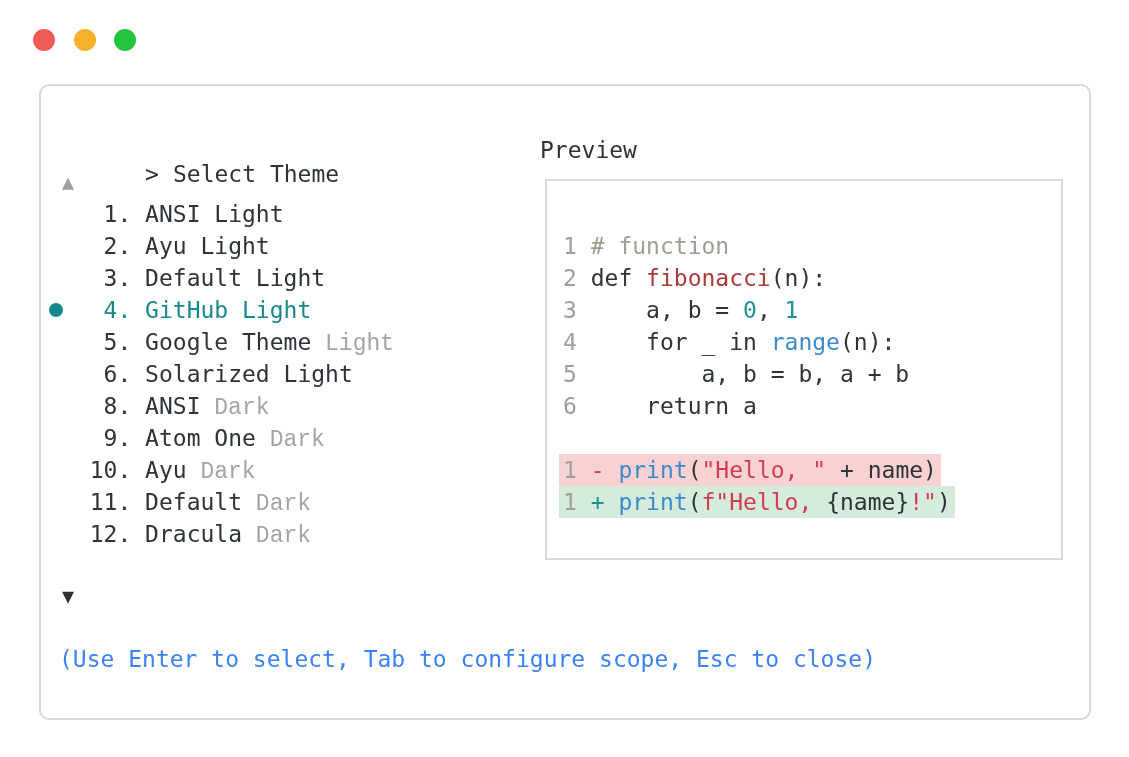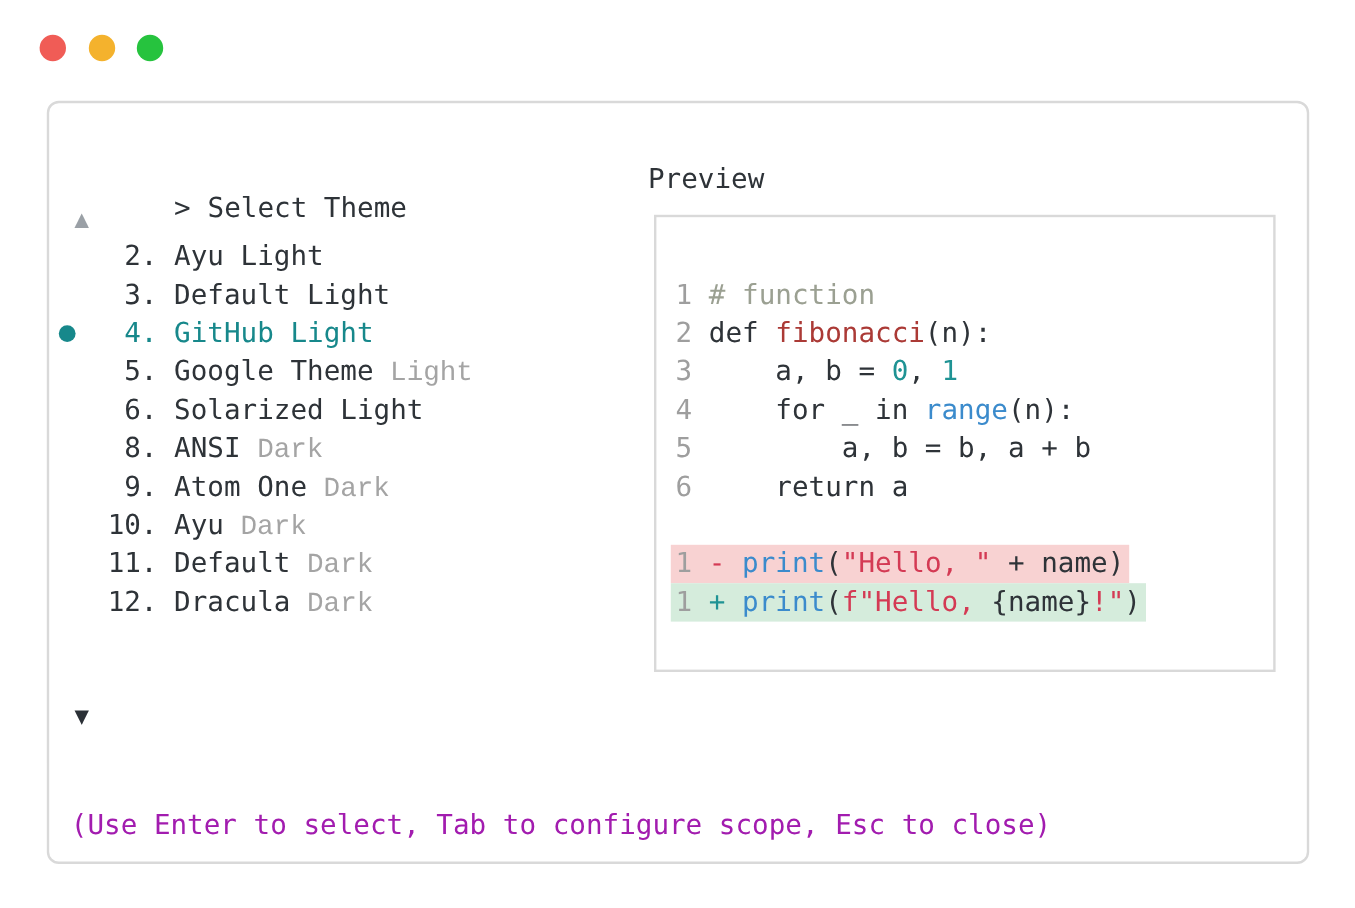--- a/index.html
+++ b/index.html
@@ -31,21 +31,21 @@
 
   .theme-list{ position:absolute; left:21px; top:112px; }
   .theme-row{ position:relative; height:32px; line-height:32px; white-space:pre; cursor:default; }
   .theme-row .bullet{
     position:absolute; left:-13px; top:9px; width:14px; height:14px;
     border-radius:50%; background:#17888b;
   }
   .t-suffix{ color:#a4a4a4;font-family:Liberation Mono, monospace; }
   .theme-row.selected .t-num, .theme-row.selected .t-name{ color:#17888b; }
 
-  .help{ position:absolute; left:18px; top:586px; height:32px; line-height:32px; color:#a21caf; white-space:pre; }
+  .help{ position:absolute; left:18px; top:557px; height:32px; line-height:32px; color:#3b82f6; white-space:pre; }
 
   
   .preview-box{
     position:absolute; left:504px; top:93px; width:518px; height:381px;
     border:2px solid #d9d9d9; background:#ffffff;
   }
   .preview-code{ padding:49px 0 0 16px; }
   .code-line{ height:32px; line-height:32px; white-space:pre; }
   .line-inner{ display:inline-block; height:32px; padding:0 4px; margin-left:-4px; }
   .ln{ color:#9e9e9e; }
@@ -73,20 +73,21 @@
 
     <div class="prompt-row">
       <span class="prompt-marker">&gt;</span><span>Select Theme</span>
     </div>
 
     <div class="preview-label">Preview</div>
 
     <div class="scroll-up">▲</div>
 
     <div class="theme-list">
+        <div class="theme-row"><span class="t-num">   1.</span><span class="t-name"> ANSI Light</span></div>
         <div class="theme-row"><span class="t-num">   2.</span><span class="t-name"> Ayu Light</span></div>
         <div class="theme-row"><span class="t-num">   3.</span><span class="t-name"> Default Light</span></div>
         <div class="theme-row selected"><span class="bullet"></span><span class="t-num">   4.</span><span class="t-name"> GitHub Light</span></div>
         <div class="theme-row"><span class="t-num">   5.</span><span class="t-name"> Google Theme</span><span class="t-suffix"> Light</span></div>
         <div class="theme-row"><span class="t-num">   6.</span><span class="t-name"> Solarized Light</span></div>
         <div class="theme-row"><span class="t-num">   8.</span><span class="t-name"> ANSI</span><span class="t-suffix"> Dark</span></div>
         <div class="theme-row"><span class="t-num">   9.</span><span class="t-name"> Atom One</span><span class="t-suffix"> Dark</span></div>
         <div class="theme-row"><span class="t-num">  10.</span><span class="t-name"> Ayu</span><span class="t-suffix"> Dark</span></div>
         <div class="theme-row"><span class="t-num">  11.</span><span class="t-name"> Default</span><span class="t-suffix"> Dark</span></div>
         <div class="theme-row"><span class="t-num">  12.</span><span class="t-name"> Dracula</span><span class="t-suffix"> Dark</span></div>

